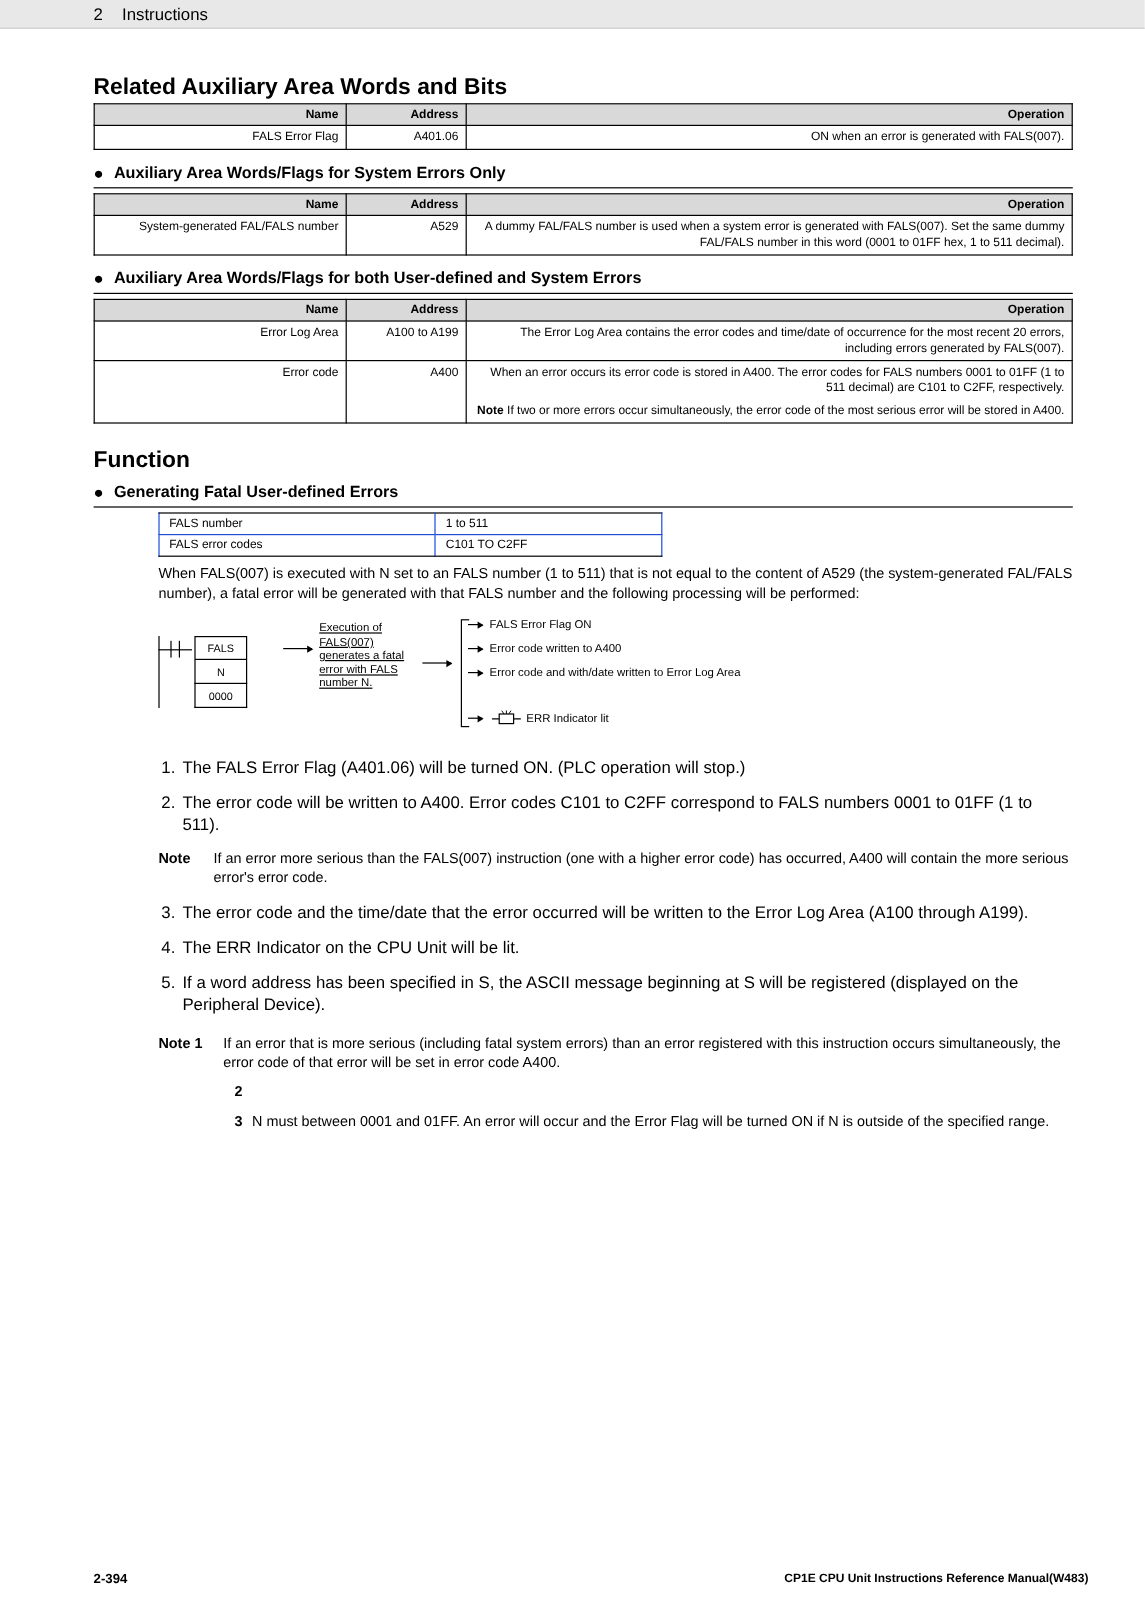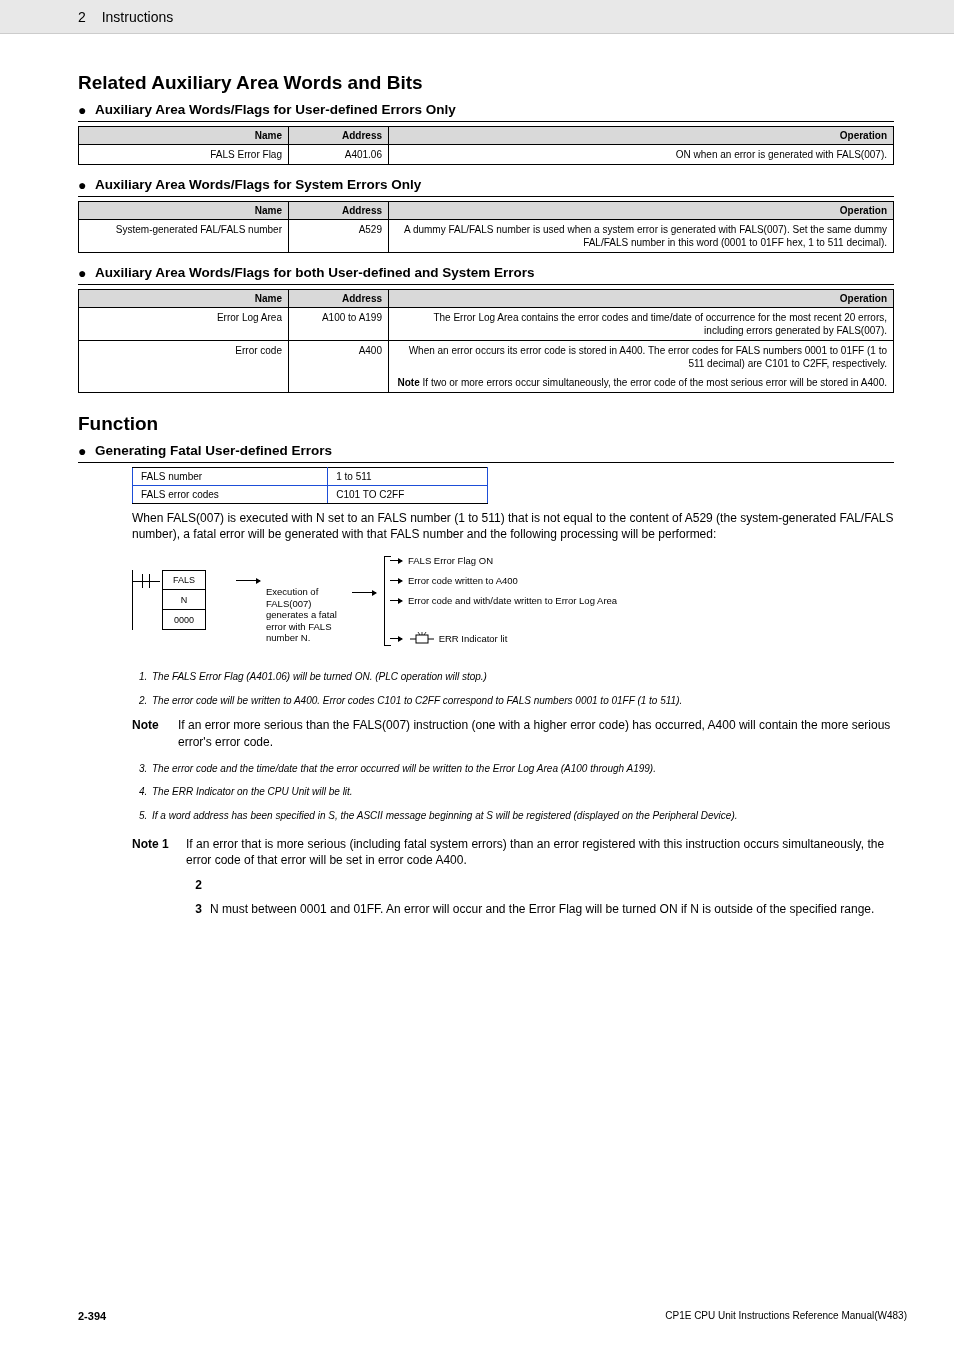--- a/index.html
+++ b/index.html
@@ -1,32 +1,32 @@
 <!DOCTYPE html>
 <html><head>
 <meta charset="utf-8">
 <style>
   * { box-sizing: border-box; margin: 0; padding: 0; }
   html, body { width: 954px; height: 1350px; background: #fff; font-family: Arial, Helvetica, sans-serif; color: #000; }
   .page { width: 954px; height: 1350px; background: #fff; position: relative; padding: 0; }
-  .topbar { height: 34px; background: #e8e8e8; border-bottom: 1px solid #ccc; display: flex; align-items: center; padding-left: 78px; }
+  .topbar { height: 24px; background: #e8e8e8; border-bottom: 1px solid #ccc; display: flex; align-items: center; padding-left: 78px; }
   .topbar-text { font-size: 14px; }
   .chapnum { font-weight: normal; margin-right: 12px; }
   .chaptitle { font-weight: normal; }
   .content { padding: 38px 60px 0 78px; }
   .h2 { font-size: 19px; font-weight: bold; margin-bottom: 2px; }
   .h3 { font-size: 13.5px; font-weight: bold; margin-top: 0; margin-bottom: 4px; }
   .bullet { display: inline-block; vertical-align: middle; font-size: 14px; margin-right: 4px; }
   .h3line { border-bottom: 1.5px solid #000; padding-bottom: 3px; margin-bottom: 4px; }
   table.t { width: 100%; border-collapse: collapse; font-size: 10px; margin-bottom: 10px; }
   table.t th { background: #d9d9d9; font-weight: bold; text-align: right; padding: 3px 6px; border: 1px solid #000; }
   table.t td { padding: 3px 6px; border: 1px solid #000; vertical-align: top; line-height: 1.3; text-align: right; }
   .col1 { width: 210px; }
   .col2 { width: 100px; }
-  .func-table { border-collapse: collapse; font-size: 10px; margin: 4px 0 6px 54px; width: 356px; }
+  .func-table { border-collapse: collapse; font-size: 10px; margin: 4px 0 6px 54px; width: 420px; }
   .func-table td { border: 1px solid #1d4ed8; padding: 3px 8px; }
   .func-table tr:first-child td { border-top: 1.5px solid #000; }
   .func-table tr:last-child td { border-bottom: 1.5px solid #000; }
   .para { font-size: 12px; line-height: 1.35; margin: 6px 0 10px 54px; }
   .diagram { margin: 8px 0 10px 54px; position: relative; height: 108px; font-size: 9.5px; }
   .ladder { position: absolute; left: 0; top: 18px; }
   .rail { position: absolute; left: 0; top: 0; width: 0; height: 60px; border-left: 1.2px solid #000; }
   .hwire { position: absolute; top: 11px; left: 0; width: 28px; border-top: 1.2px solid #000; }
   .contact { position: absolute; top: 4px; left: 6px; width: 16px; height: 14px; }
   .contact:before, .contact:after { content:""; position:absolute; top:0; height:14px; border-left:1.2px solid #000; }
@@ -37,21 +37,21 @@
   .arrow-r { position:absolute; height:0; border-top:1.2px solid #000; }
   .arrow-r:after { content:""; position:absolute; right:-1px; top:-3px; border-left:5px solid #000; border-top:3px solid transparent; border-bottom:3px solid transparent; }
   .exec-text { position: absolute; font-size: 9.5px; line-height: 1.2; width: 85px; }
   .bracket { position:absolute; border-left:1.2px solid #000; }
   .bracket:before, .bracket:after { content:""; position:absolute; width:6px; border-top:1.2px solid #000; left:0; }
   .bracket:before { top:0; } .bracket:after { bottom:0; }
   .br-line { position:absolute; font-size:9.5px; white-space: nowrap; }
   .br-arrow { position:absolute; border-top:1.2px solid #000; height:0; }
   .br-arrow:after { content:""; position:absolute; right:-1px; top:-3px; border-left:5px solid #000; border-top:3px solid transparent; border-bottom:3px solid transparent; }
   .err-ind { display:inline-block; vertical-align:middle; }
-  ol.numlist { font-size: 10px; line-height: 1.35; margin: 6px 0 0 54px; padding-left: 18px; font-style: italic; }
+  ol.numlist { font-size: 14px; line-height: 1.35; margin: 6px 0 0 54px; padding-left: 18px; }
   ol.numlist > li { margin-bottom: 10px; padding-left: 2px; }
   .noteblk { font-size: 12px; line-height: 1.35; margin: 0 0 12px 54px; display:flex; }
   .notelabel { font-weight: bold; width: 46px; flex: none; }
   .notebody { flex: auto; }
   .noteblk2 { font-size: 12px; line-height: 1.35; margin: 14px 0 0 54px; }
   .note2row { display:flex; margin-bottom: 8px; }
   .nlab { font-weight:bold; width:54px; flex:none; }
   .nnum { font-weight:bold; width:16px; flex:none; text-align:right; margin-right:8px; }
   .ntxt { flex:auto; }
   .footer { position:absolute; bottom:28px; left:0; right:0; display:flex; justify-content:space-between; padding: 0 47px 0 78px; font-size:10px; }
@@ -69,24 +69,20 @@
     <span class="topbar-text">
       <span class="chapnum">2</span>
       <span class="chaptitle">Instructions</span>
     </span>
   </div>
 
   <div class="content">
 
     <div class="h2">Related Auxiliary Area Words and Bits</div>
 
-    <div class="h3wrap h3line">
-      <span class="bullet">●</span>
-      <span class="h3">Auxiliary Area Words/Flags for User-defined Errors Only</span>
-    </div>
     <table class="t">
       <tbody>
           <tr>
         <th class="col1">Name</th>
         <th class="col2">Address</th>
         <th>Operation</th>
       </tr>
       <tr>
         <td>FALS Error Flag</td>
         <td>A401.06</td>
@@ -170,21 +166,21 @@
           <div class="rail"></div>
           <div class="hwire"></div>
           <div class="contact"></div>
           <div class="blockstack">
             <div class="blk">FALS</div>
             <div class="blk">N</div>
             <div class="blk">0000</div>
           </div>
         </div>
         <div class="arrow-r" style="left:104px; top:28px; width:24px;"></div>
-        <div class="exec-text" style="left:134px; top:34px;">Execution of FALS(007) generates a fatal error with FALS number N.</div>
+        <div class="exec-text" style="left:134px; top:6px;text-decoration:underline;">Execution of FALS(007) generates a fatal error with FALS number N.</div>
         <div class="arrow-r" style="left:220px; top:40px; width:24px;"></div>
 
         <div class="bracket" style="left:252px; top:4px; height:90px;"></div>
         <div class="br-arrow" style="left:258px; top:8px; width:12px;"></div>
         <span class="br-line" style="left:276px; top:3px;">FALS Error Flag ON</span>
         <div class="br-arrow" style="left:258px; top:28px; width:12px;"></div>
         <span class="br-line" style="left:276px; top:23px;">Error code written to A400</span>
         <div class="br-arrow" style="left:258px; top:48px; width:12px;"></div>
         <span class="br-line" style="left:276px; top:43px;">Error code and with/date written to Error Log Area</span>
         <div class="br-arrow" style="left:258px; top:86px; width:12px;"></div>
@@ -231,16 +227,16 @@
           <div class="nnum">3</div>
           <div class="ntxt">N must between 0001 and 01FF. An error will occur and the Error Flag will be turned ON if N is outside of the specified range.</div>
         </div>
       </div>
 
     </div>
   </div>
 
   <div class="footer">
     <span class="pgnum">2-394</span>
-    <span style="font-weight:normal;margin-left:11px;">CP1E CPU Unit Instructions Reference Manual(W483)</span>
+    <span style="font-weight:bold;margin-left:11px;">CP1E CPU Unit Instructions Reference Manual(W483)</span>
   </div>
 
 </div>
 
 </body></html>

